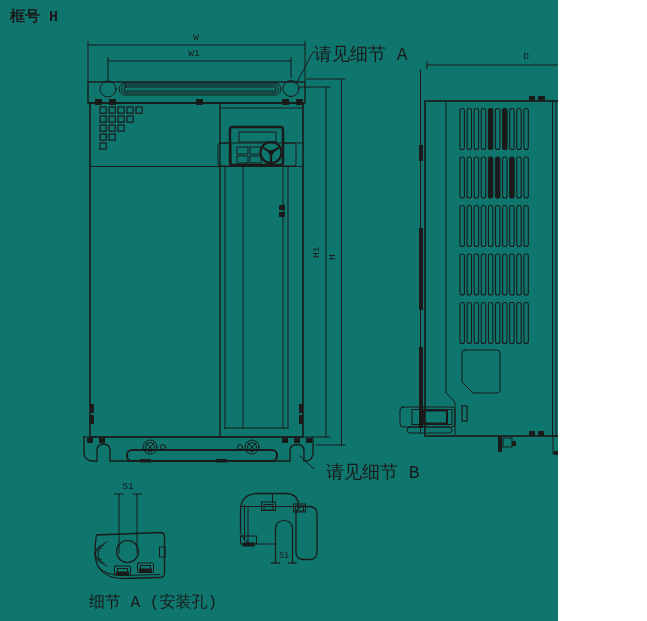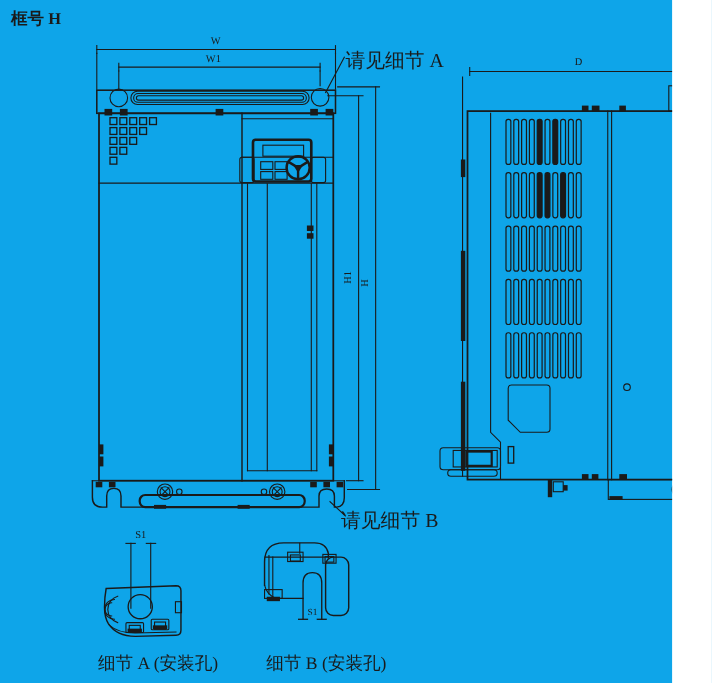--- a/index.html
+++ b/index.html
@@ -1,17 +1,17 @@
 <!DOCTYPE html>
 <html><head>
 <meta charset="utf-8">
 <style>
   html,body{margin:0;padding:0;background:#fff;}
-  .canvas{position:relative;width:611px;height:621px;background:#0ea5e9;overflow:hidden;
-          font-family:Liberation Serif, serif;color:#1a1a1a;}
+  .canvas{position:relative;width:558px;height:621px;background:#0f766e;overflow:hidden;
+          font-family:Liberation Mono, monospace;color:#1a1a1a;}
   .canvas svg{position:absolute;left:0;top:0;}
   .label{position:absolute;color:#1a1a1a;white-space:nowrap;line-height:1.1;}
   .title{font-size:15px;font-weight:bold;}
   .dim{font-size:9.5px;text-align:center;}
   .vdim{transform:rotate(-90deg);transform-origin:center center;}
   .callout{font-size:18px;}
   .caption{font-size:16px;margin-left:24px;}
 </style>
 </head>
 <body>
@@ -348,21 +348,20 @@
 
 <div class="label title" style="left:10px;top:10px;">框号 H</div>
 
 <div class="label dim" style="left:184px;top:33px;width:24px;">W</div>
 <div class="label dim" style="left:182px;top:49px;width:24px;">W1</div>
 <div class="label dim vdim" style="left:306px;top:247px;width:22px;">H1</div>
 <div class="label dim vdim" style="left:326px;top:252px;width:14px;">H</div>
 <div class="label dim" style="left:514px;top:52px;width:24px;">D</div>
 
 <div class="label callout" style="left:314px;top:46px;">请见细节 A</div>
-<div class="label callout" style="left:310px;top:464px;">请见细节 B</div>
+<div class="label callout" style="left:326px;top:464px;">请见细节 B</div>
 
 <div class="label dim" style="left:116px;top:482px;width:24px;">S1</div>
 <div class="label dim" style="left:272px;top:552px;width:24px;font-size:8.5px;">S1</div>
 
 <div class="label caption" style="left:65px;top:595px;">细节 A (安装孔)</div>
-<div class="label caption" style="left:218px;top:595px;">细节 B (安装孔)</div>
 
 </div>
 
 </body></html>

